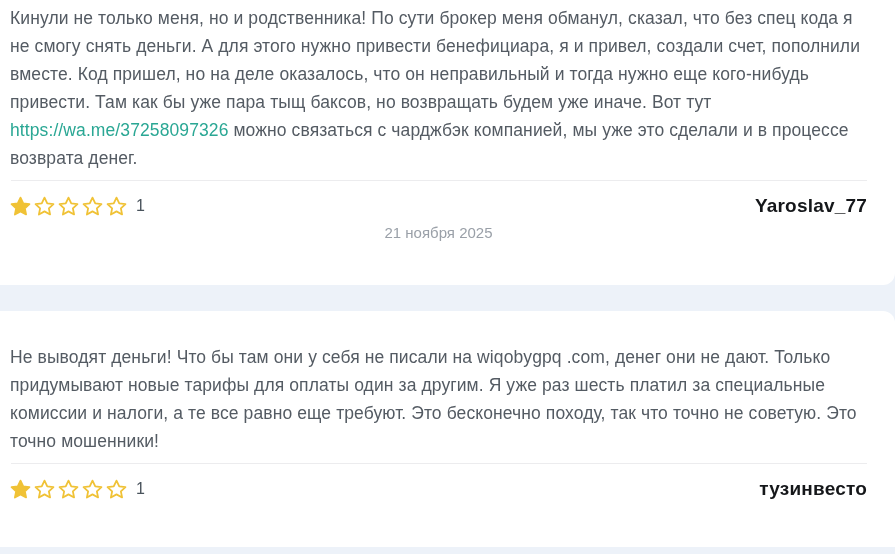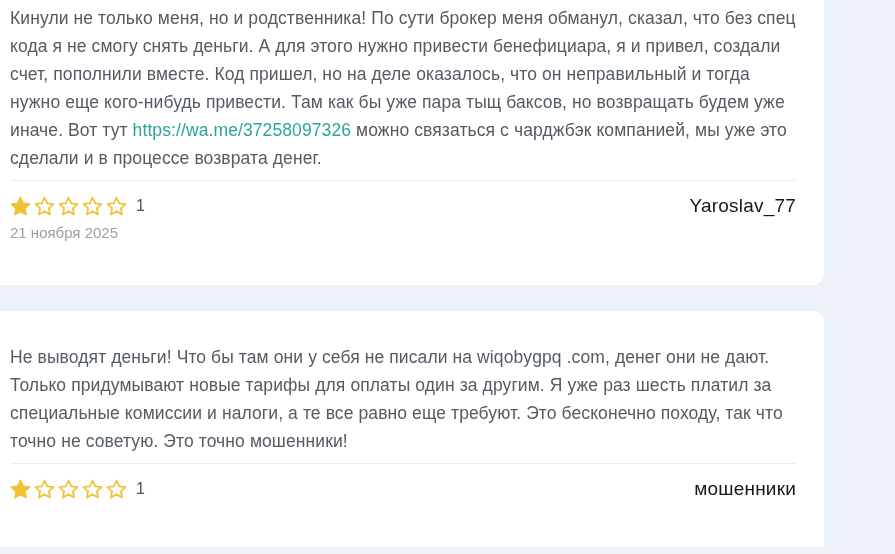--- a/index.html
+++ b/index.html
@@ -15,21 +15,21 @@
   }
   * { margin: 0; padding: 0; box-sizing: border-box; }
   html, body {
     width: 895px; height: 554px;
     overflow: hidden;
     background: var(--page-bg);
     font-family: "Liberation Sans", "DejaVu Sans", sans-serif;
   }
   .review-card {
     background: var(--card-bg);
-    width: 824px;
+    width: 895px;
     padding-left: 10px;
     padding-right: 28px;
   }
   .review-card.first {
     border-radius: 0 0 12px 0;
     padding-top: 4px;
     padding-bottom: 44px;
   }
   .review-card.second {
     border-radius: 0 12px 0 0;
@@ -66,28 +66,29 @@
     gap: 3px;
   }
   .stars svg { display: block; }
   .rating-count {
     font-size: 16px;
     color: var(--count);
     margin-left: 6px;
   }
   .author-name {
     font-size: 19px;
-    font-weight: 400;
+    font-weight: 700;
     color: var(--author);
     letter-spacing: 0.2px;
   }
   .review-date {
     margin-top: 7px;
     font-size: 15px;
     color: var(--date);
+    text-align: center;
   }
 </style>
 </head>
 <body>
 
 <div class="review-card first">
   <p class="review-text"><span>Кинули не только меня, но и родственника! По сути брокер меня обманул, сказал, что без спец кода я не смогу снять деньги. А для этого нужно привести бенефициара, я и привел, создали счет, пополнили вместе. Код пришел, но на деле оказалось, что он неправильный и тогда нужно еще кого-нибудь привести. Там как бы уже пара тыщ баксов, но возвращать будем уже иначе. Вот тут </span><a href="#">https://wa.me/37258097326</a><span> можно связаться с чарджбэк компанией, мы уже это сделали и в процессе возврата денег.</span></p>
   <hr class="divider">
   <div class="rating-row">
     <div class="stars">
@@ -132,15 +133,15 @@
           </svg>
           <svg width="21" height="21" viewBox="0 0 21 21">
             <path d="M10.5 1.6l2.75 5.7 6.2.75-4.57 4.27 1.2 6.13-5.58-3.07-5.58 3.07 1.2-6.13L1.55 8.05l6.2-.75z" fill="#ffffff" stroke="#f0c236" stroke-width="1.8" stroke-linejoin="round"></path>
           </svg>
           <svg width="21" height="21" viewBox="0 0 21 21">
             <path d="M10.5 1.6l2.75 5.7 6.2.75-4.57 4.27 1.2 6.13-5.58-3.07-5.58 3.07 1.2-6.13L1.55 8.05l6.2-.75z" fill="#ffffff" stroke="#f0c236" stroke-width="1.8" stroke-linejoin="round"></path>
           </svg>
         </span>
       <span class="rating-count">1</span>
     </div>
-    <div class="author-name">мошенники</div>
+    <div class="author-name">тузинвесто</div>
   </div>
 </div>
 
 </body></html>

